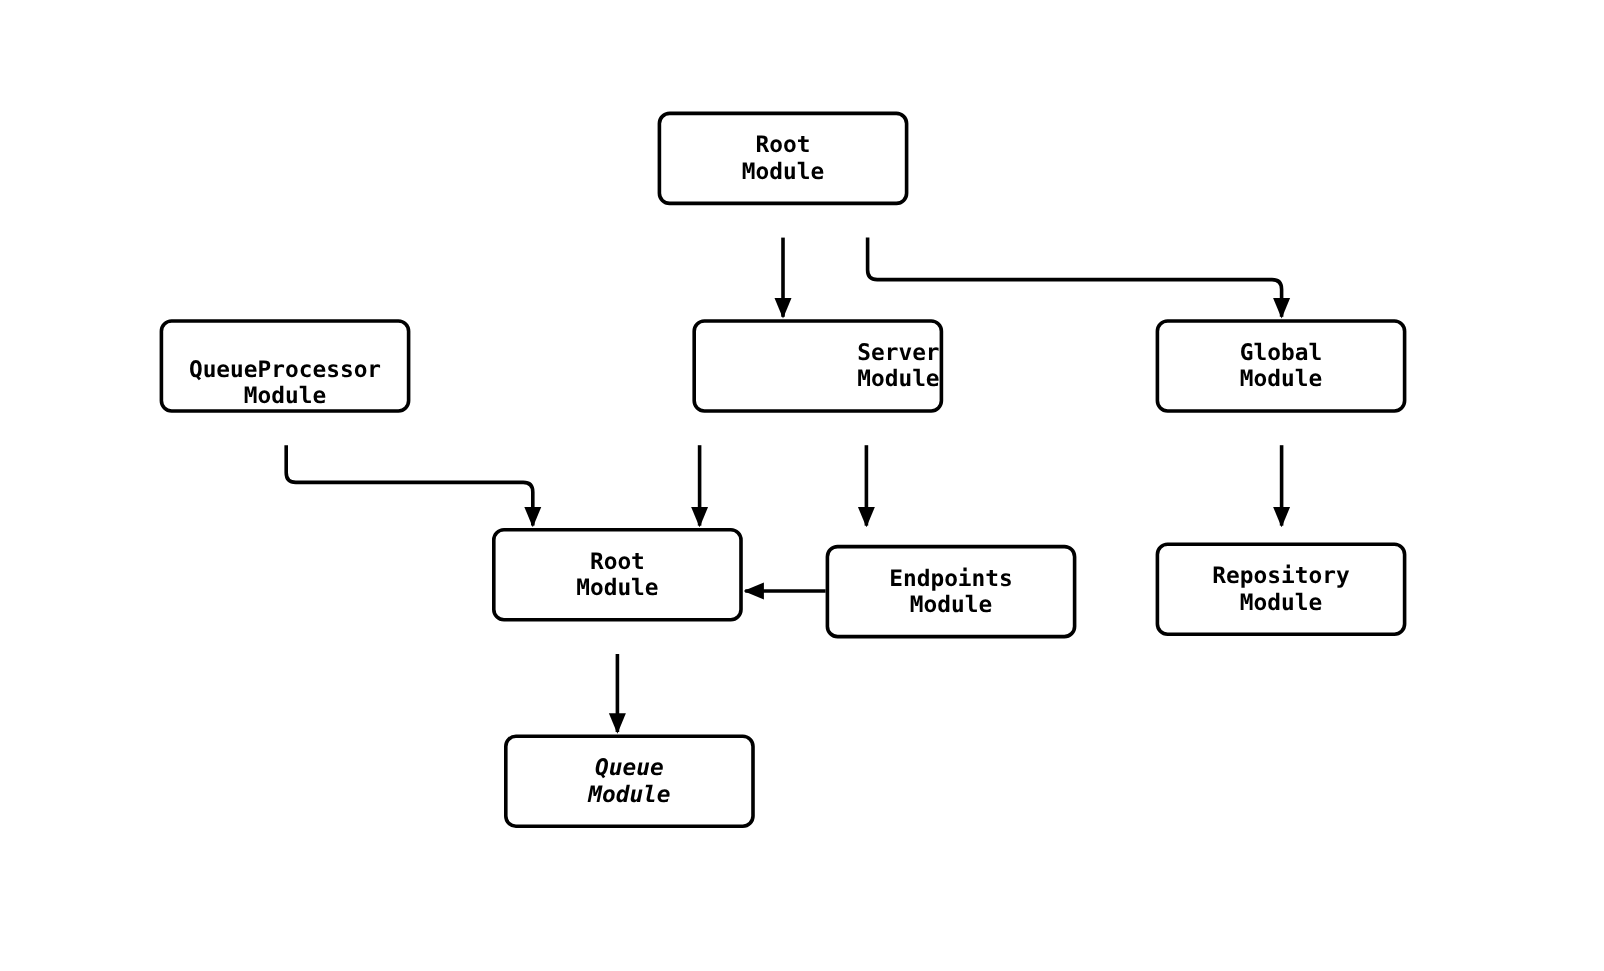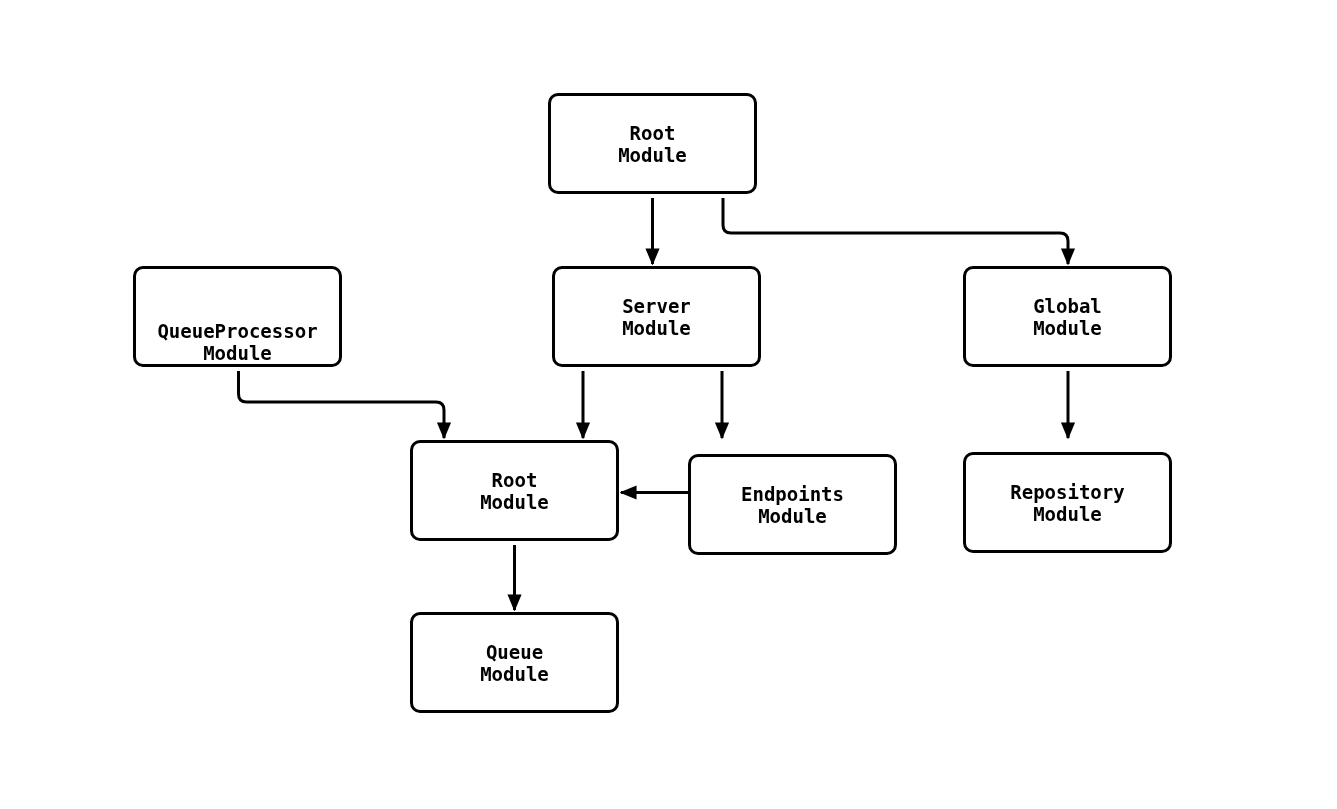--- a/index.html
+++ b/index.html
@@ -24,21 +24,21 @@
     pointer-events: none;
   }
   .edges-layer path.edge {
     fill: none;
     stroke: #000000;
     stroke-width: 3;
   }
   .node {
     position: absolute;
     width: 209px;
-    height: 101px;
+    height: 78px;
     box-sizing: border-box;
     background: #ffffff;
     border: 3px solid #000000;
     border-radius: 10px;
     display: flex;
     align-items: center;
     justify-content: center;
     text-align: center;
   }
   .node-label {
@@ -81,21 +81,21 @@
   <div class="node" style="left:548px; top:93px;">
     <span class="node-label">Root
 Module</span>
   </div>
 
   <div class="node" style="left:133px; top:266px;align-items:flex-end;">
     <span class="node-label">QueueProcessor
 Module</span>
   </div>
 
-  <div class="node" style="left:552px; top:266px;">
+  <div class="node" style="left:577px; top:266px;justify-content:flex-end;">
     <span class="node-label">Server
 Module</span>
   </div>
 
   <div class="node" style="left:963px; top:266px;">
     <span class="node-label">Global
 Module</span>
   </div>
 
   <div class="node" style="left:410px; top:440px;">
@@ -106,18 +106,18 @@
   <div class="node" style="left:688px; top:440px;margin-top:14px;">
     <span class="node-label">Endpoints
 Module</span>
   </div>
 
   <div class="node" style="left:963px; top:440px;margin-top:12px;">
     <span class="node-label">Repository
 Module</span>
   </div>
 
-  <div class="node" style="left:410px; top:612px;">
+  <div class="node" style="left:420px; top:612px;font-style:italic;">
     <span class="node-label">Queue
 Module</span>
   </div>
 
 </div>
 
 </body></html>

